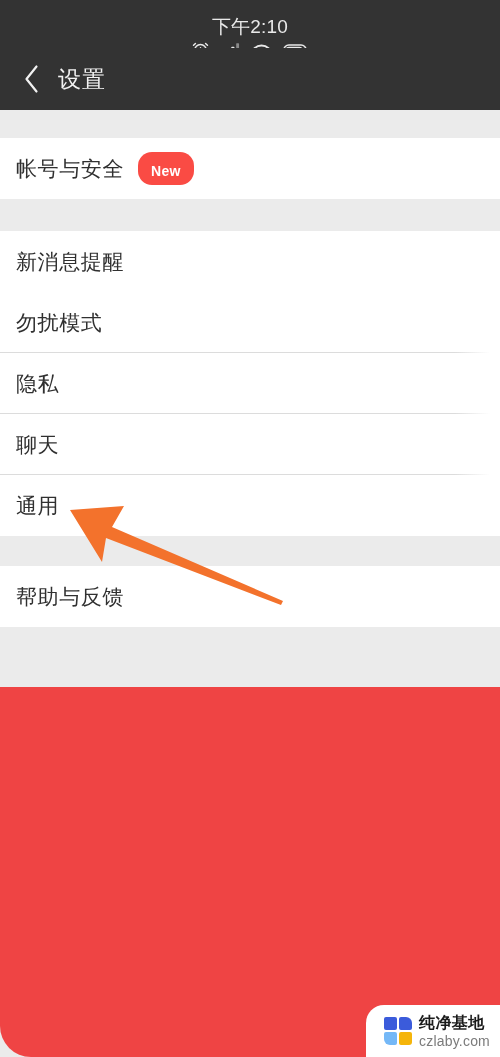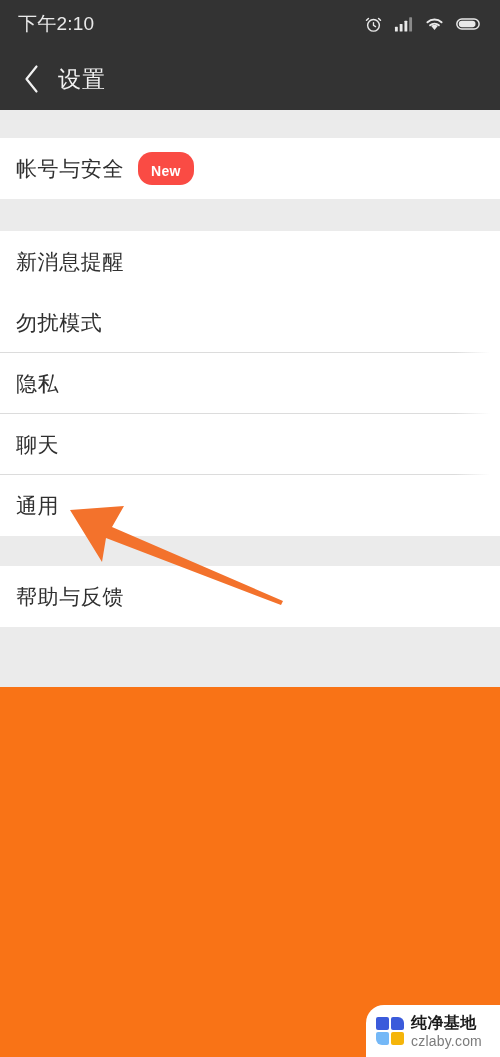--- a/index.html
+++ b/index.html
@@ -24,20 +24,21 @@
     position: absolute;
     left: 0; top: 0;
     width: 500px;
     height: 48px;
     background: #333333;
     display: flex;
     align-items: center;
     justify-content: space-between;
     padding: 14px 18px;
     box-sizing: border-box;
+    flex-direction: column;
   }
   .status-time {
     color: #e9e9e9;
     font-size: 19px;
     letter-spacing: 0.2px;
     white-space: nowrap;
   }
   .status-icons {
     display: flex;
     align-items: center;
@@ -72,21 +73,22 @@
     margin-left: 8px;
     letter-spacing: 1px;
   }
 
   
   .content {
     position: absolute;
     left: 0; top: 110px;
     width: 500px;
     bottom: 0;
-    background: #f97316;
+    background: #ef4444;
+    border-radius: 31px;
   }
 
   .gap { background: #ebebeb; width: 100%; }
   .group { background: #ffffff; width: 100%; }
 
   .row {
     position: relative;
     height: 61px;
     display: flex;
     align-items: center;
@@ -145,21 +147,21 @@
   .watermark {
     position: absolute;
     right: 0;
     bottom: 0;
     width: 134px;
     height: 52px;
     background: #ffffff;
     border-top-left-radius: 18px;
     display: flex;
     align-items: center;
-    padding-left: 10px;
+    padding-left: 18px;
     box-sizing: border-box;
     gap: 7px;
   }
   .wm-logo {
     width: 28px;
     height: 28px;
     position: relative;
     flex: none;
   }
   .wm-sq { position: absolute; border-radius: 2px; }

